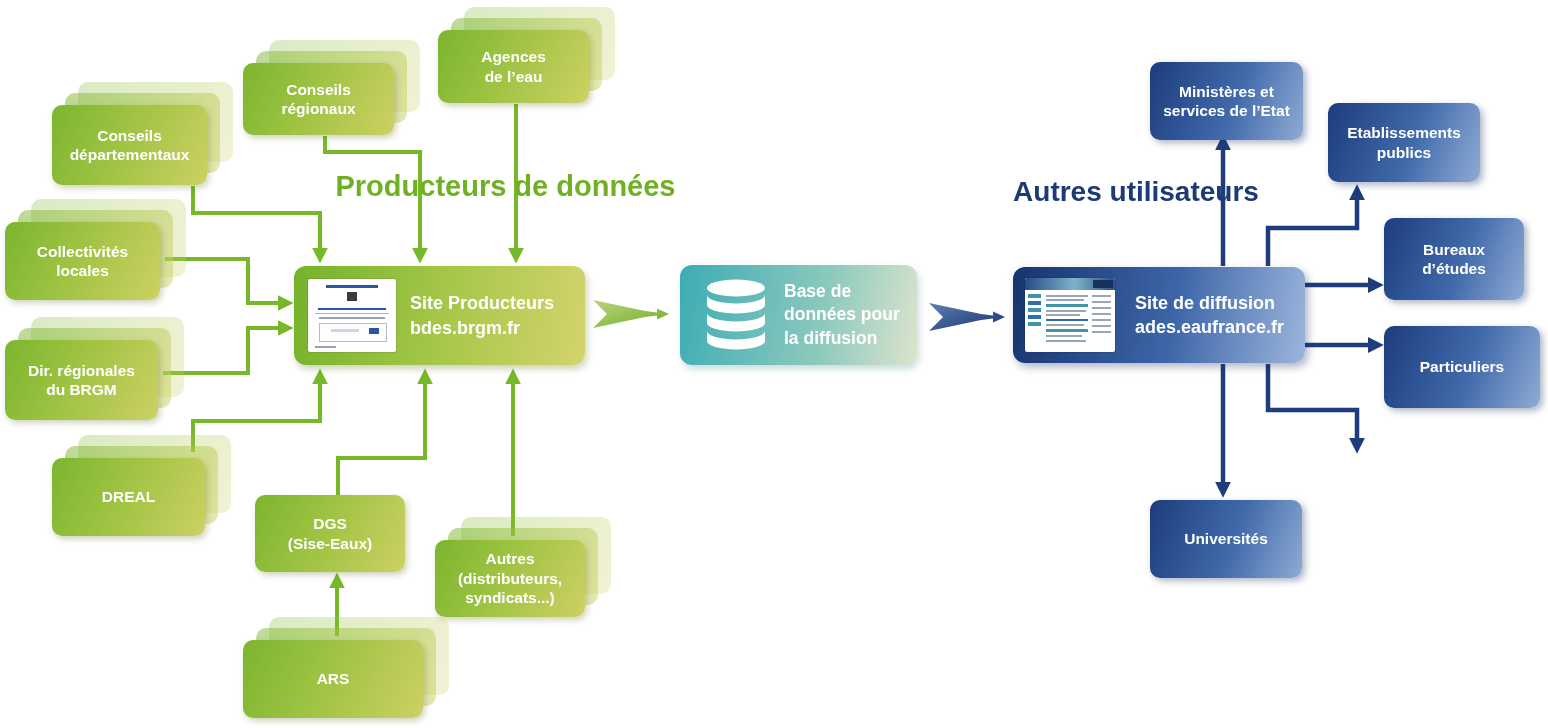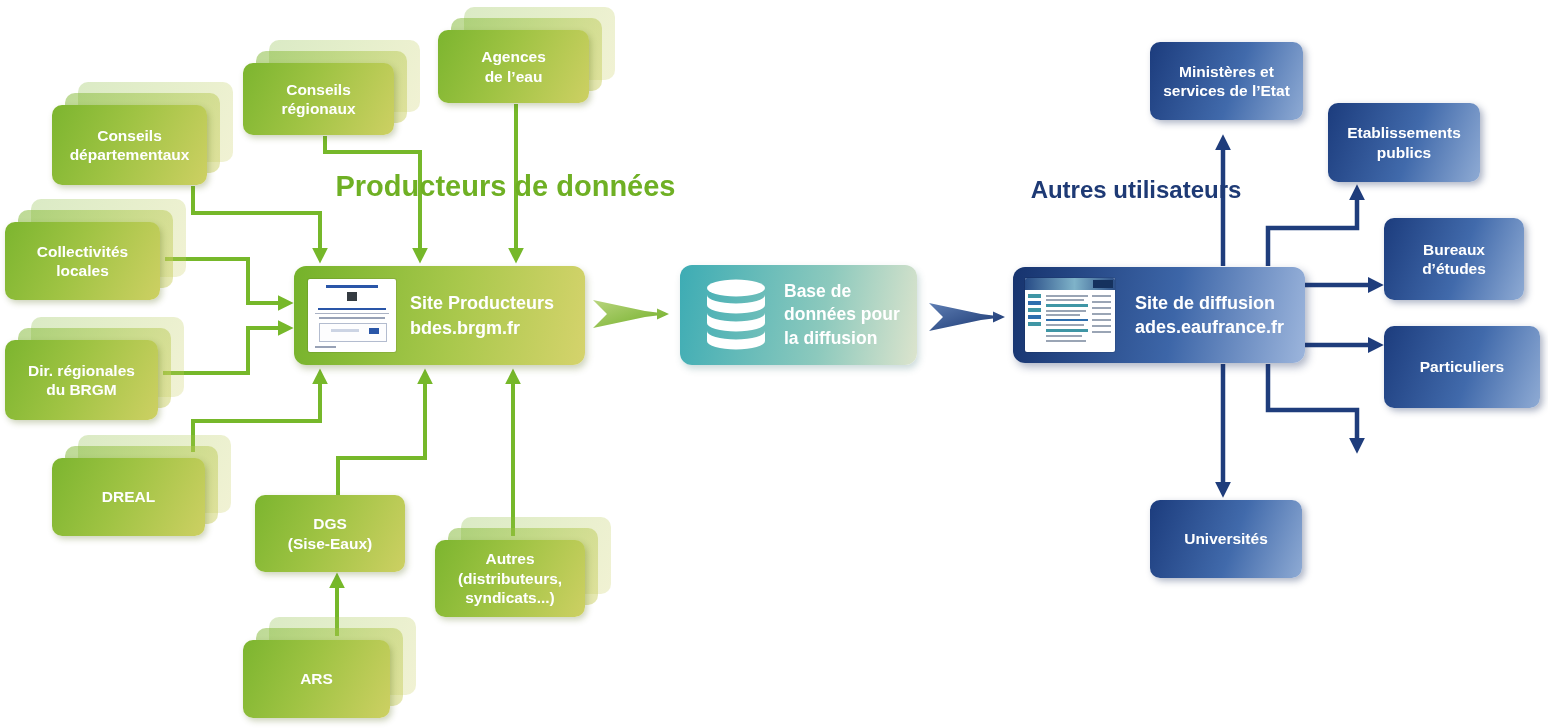--- a/index.html
+++ b/index.html
@@ -38,21 +38,21 @@
     color:#fff;font-weight:bold;white-space:pre-line;
   }
   .hub-green{background:linear-gradient(100deg,#74b22a 0%,#a9c84c 55%,#d5d36c 100%);box-shadow:2px 4px 7px rgba(90,110,30,.30);}
   .hub-teal{background:linear-gradient(100deg,#3dacb4 0%,#8cc9bd 60%,#dce4cd 100%);box-shadow:2px 4px 7px rgba(50,110,110,.25);}
   .hub-navy{background:linear-gradient(100deg,#16336e 0%,#3d66a8 55%,#9cb5dc 100%);box-shadow:3px 4px 8px rgba(20,40,90,.35);padding-left:6px;}
   .hub-label{font-size:18px;line-height:1.35;margin-left:14px;}
 
   
   .section-title{position:absolute;font-weight:bold;text-align:center;}
   .t-green{color:#6fb024;font-size:29px;}
-  .t-navy{color:#1e3a75;font-size:24px;}
+  .t-navy{color:#1e3a75;font-size:28px;}
 
   
   .thumb{position:absolute;background:#fff;border-radius:2px;overflow:hidden;box-shadow:0 0 0 1px rgba(0,0,0,.08);}
   .thumb div{position:absolute;}
   .tp-title{left:20%;top:6px;width:60%;height:3px;background:#2a56a8;}
   .tp-logo{left:44%;top:13px;width:10px;height:9px;background:#343b41;}
   .tp-link{left:11%;top:29px;width:78%;height:2px;background:#2a56a8;}
   .tp-rule{left:8%;top:34px;width:84%;height:1px;background:#aab2c4;}
   .tp-line1{left:12%;top:38px;width:76%;height:2px;background:#98a2b6;}
   .tp-form{left:13%;top:44px;width:74%;height:17px;border:1px solid #b3bccf;background:#fdfdfe;}
@@ -209,21 +209,21 @@
   </div>
 
   <div class="stack" style="left:435px;top:540px;width:150px;height:77px;">
     <div class="layer g-l2"></div>
     <div class="layer g-l1"></div>
     <div class="card green-card"><span>Autres
 (distributeurs,
 syndicats...)</span></div>
   </div>
 
-  <div class="stack" style="left:243px;top:640px;width:147px;height:78px;">
+  <div class="stack" style="left:243px;top:640px;width:180px;height:78px;">
     <div class="layer g-l2"></div>
     <div class="layer g-l1"></div>
     <div class="card green-card"><span>ARS</span></div>
   </div>
 
   <div class="hub hub-green" style="left:294px;top:266px;width:291px;height:99px;">
     <div class="thumb" style="left:14px;top:13px;width:88px;height:73px;">
       <div class="tp-title"></div>
       <div class="tp-logo"></div>
       <div class="tp-link"></div>
@@ -274,21 +274,21 @@
       <div class="td-r3"></div>
       <div class="td-r4"></div>
       <div class="td-r5"></div>
       <div class="td-r6"></div>
       <div class="td-r7"></div>
     </div>
     <div class="hub-label" style="margin-left:116px;">Site de diffusion
 ades.eaufrance.fr</div>
   </div>
 
-  <div class="stack" style="left:1150px;top:42px;width:153px;height:78px;">
+  <div class="stack" style="left:1150px;top:62px;width:153px;height:78px;">
     <div class="card blue-card"><span>Ministères et
 services de l’Etat</span></div>
   </div>
   <div class="stack" style="left:1328px;top:103px;width:152px;height:79px;">
     <div class="card blue-card"><span>Etablissements
 publics</span></div>
   </div>
   <div class="stack" style="left:1384px;top:218px;width:140px;height:82px;">
     <div class="card blue-card"><span>Bureaux
 d’études</span></div>

